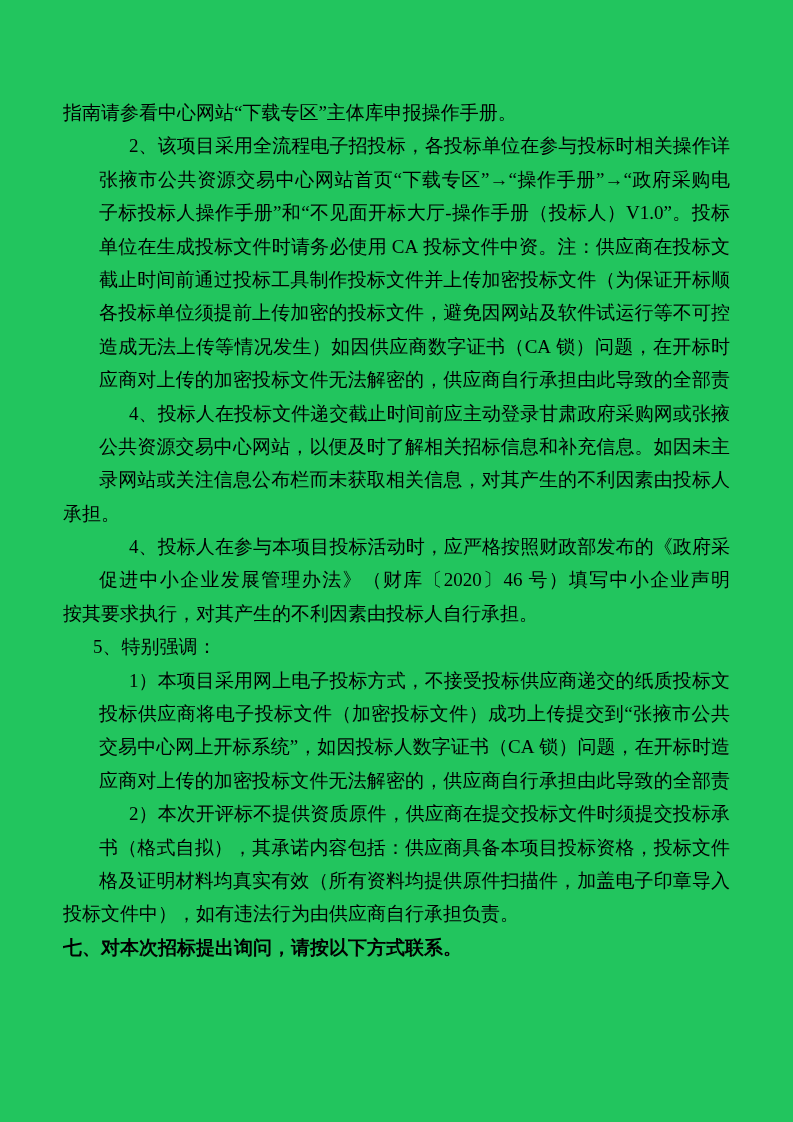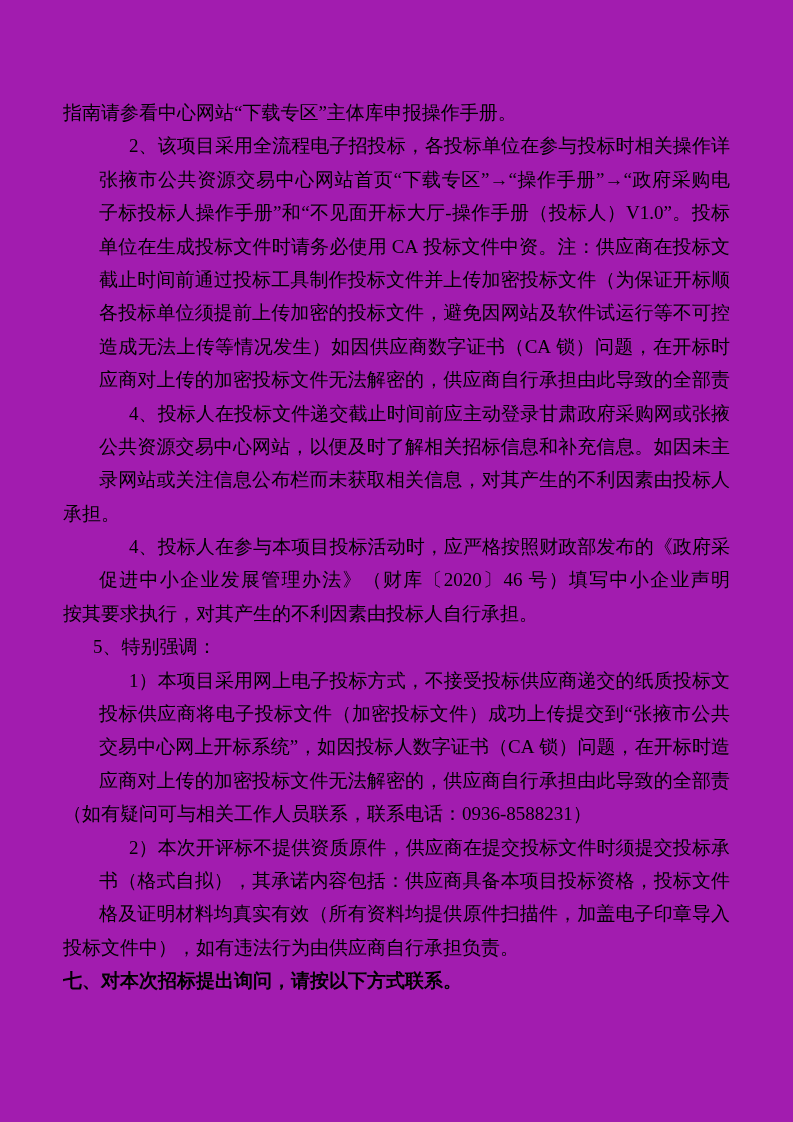--- a/index.html
+++ b/index.html
@@ -4,21 +4,21 @@
 <style>
   html, body {
     margin: 0;
     padding: 0;
     background: #ffffff;
   }
   .page {
     position: relative;
     width: 793px;
     height: 1122px;
-    background: #a21caf;
+    background: #22c55e;
     overflow: hidden;
     font-family: "Liberation Serif", "DejaVu Serif", serif;
     color: #000000;
   }
   .body-text {
     position: absolute;
     left: 63px;
     top: 96px;
     width: 667px;
   }
@@ -63,20 +63,19 @@
       <div class="line justify">录网站或关注信息公布栏而未获取相关信息，对其产生的不利因素由投标人自行</div>
       <div class="line">承担。</div>
       <div class="line indent justify">4、投标人在参与本项目投标活动时，应严格按照财政部发布的《政府采购</div>
       <div class="line justify">促进中小企业发展管理办法》（财库〔2020〕46 号）填写中小企业声明函，如未</div>
       <div class="line">按其要求执行，对其产生的不利因素由投标人自行承担。</div>
       <div class="line indent">5、特别强调：</div>
       <div class="line indent justify">1）本项目采用网上电子投标方式，不接受投标供应商递交的纸质投标文件，</div>
       <div class="line justify">投标供应商将电子投标文件（加密投标文件）成功上传提交到“张掖市公共资源</div>
       <div class="line justify">交易中心网上开标系统”，如因投标人数字证书（CA 锁）问题，在开标时造成供</div>
       <div class="line justify">应商对上传的加密投标文件无法解密的，供应商自行承担由此导致的全部责任。</div>
-      <div class="line">（如有疑问可与相关工作人员联系，联系电话：0936-8588231）</div>
       <div class="line indent justify">2）本次开评标不提供资质原件，供应商在提交投标文件时须提交投标承诺</div>
       <div class="line justify">书（格式自拟），其承诺内容包括：供应商具备本项目投标资格，投标文件中资</div>
       <div class="line justify">格及证明材料均真实有效（所有资料均提供原件扫描件，加盖电子印章导入电子</div>
       <div class="line">投标文件中），如有违法行为由供应商自行承担负责。</div>
       <div class="line heading">七、对本次招标提出询问，请按以下方式联系。</div>
     </div>
 </div>
 
 </body></html>

